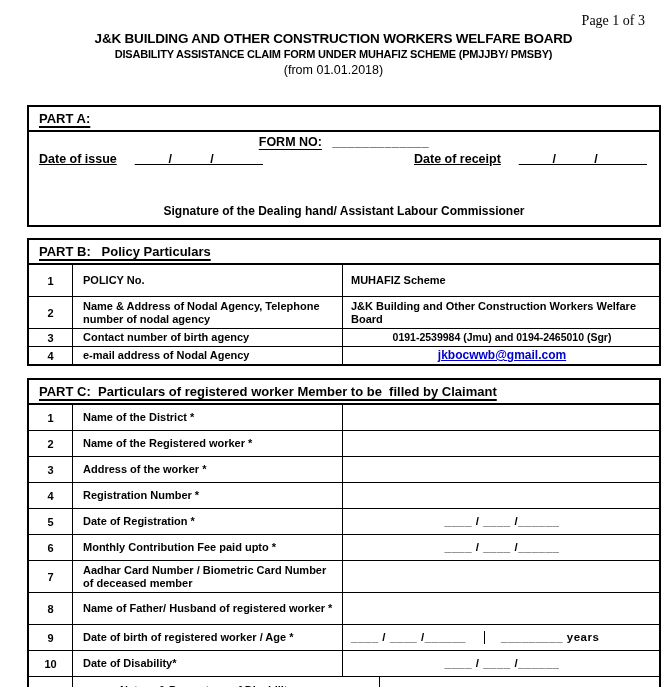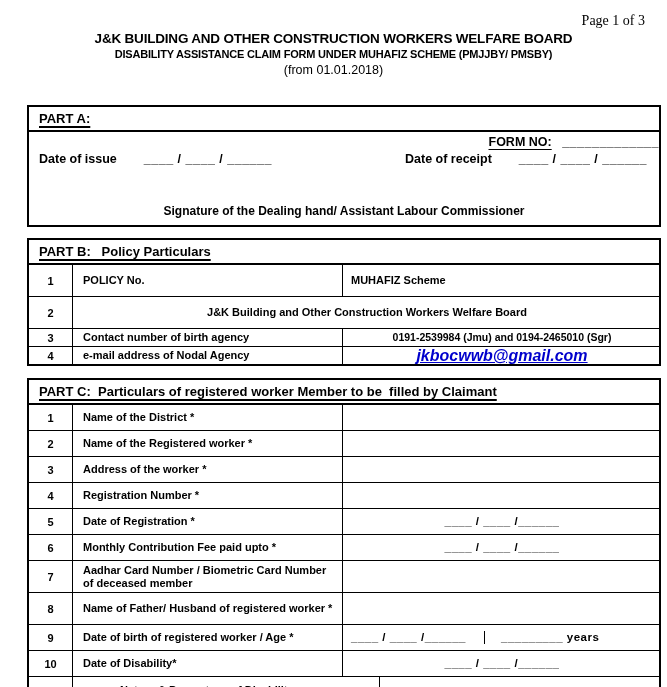--- a/index.html
+++ b/index.html
@@ -24,28 +24,28 @@
   
   .box { border: 2px solid #000; margin-left: 27px; margin-right: 6px; background: #fff; }
   .part-heading-row { border-bottom: 2px solid #000; padding: 2px 0 3px 10px; }
   .part-heading {
     font-size: 13px; font-weight: bold; white-space: pre;
     text-decoration: underline; text-underline-offset: 3px; text-decoration-thickness: 1.5px;
   }
 
   
   .part-a { margin-top: 26px; height: 122px; display: flex; flex-direction: column; }
-  .form-no-line { text-align: right; margin-top: 3px; font-size: 12.5px; font-weight: bold; }
+  .form-no-line { text-align: center; margin-top: 3px; font-size: 12.5px; font-weight: bold; }
   .form-no-label { text-decoration: underline; text-underline-offset: 3px; }
   .blank-text { font-weight: bold; letter-spacing: 0.5px; }
   .dates-line {
     display: flex; justify-content: space-between;
     padding: 3px 12px 0 10px; font-size: 12.5px; font-weight: bold;
   }
-  .date-pair { display: flex; gap: 27px; }
+  .date-pair { display: flex; gap: 18px; text-decoration: underline; }
   .signature-line {
     text-align: center; font-size: 12px; font-weight: bold;
     margin-top: auto; margin-bottom: 7px;
   }
 
   
   .part-b { margin-top: 11px; }
   .part-c { margin-top: 12px; }
   .trow { display: flex; border-bottom: 1.5px solid #000; align-items: stretch; }
   .trow:last-child { border-bottom: none; }
@@ -63,21 +63,21 @@
     flex: 1; display: flex; align-items: center;
     padding: 2px 6px 2px 8px; font-size: 11px; font-weight: bold; line-height: 13px; justify-content: center;
   }
   .cell-value.nopad { padding: 0; }
   .h-26 { min-height: 26px; }
   .h-32 { min-height: 32px; }
   .h-17 { min-height: 17px; }
   .h-27 { min-height: 27px; gap: 37px; }
 
   .phone-value { font-size: 10.5px; }
-  .email-link { color: #0000cc; text-decoration: underline; cursor: pointer; font-size: 16px; font-style: italic; }
+  .email-link { color: #0000cc; text-decoration: underline; cursor: pointer; font-size: 12px; }
 
   
   .scheme-name { width: 112px; flex: 0 0 112px; padding: 2px 6px 2px 8px; display: flex; align-items: center; }
   .policy-entry-box { flex: 1; border-left: 1.5px solid #000; }
 
   
   .date-blank { font-size: 11.5px; font-weight: bold; letter-spacing: 0.5px; }
 
   
   .digit-row { flex: 1; display: flex; align-items: stretch; }
@@ -131,20 +131,21 @@
     <div class="trow h-32">
       <div class="cell-num">1</div>
       <div class="cell-label">POLICY No.</div>
       <div class="cell-value nopad">
         <span class="scheme-name">MUHAFIZ Scheme</span>
         <span class="policy-entry-box"></span>
       </div>
     </div>
     <div class="trow h-32">
       <div class="cell-num">2</div>
+      <div class="cell-label">Name &amp; Address of Nodal Agency, Telephone number of nodal agency</div>
       <div class="cell-value">J&amp;K Building and Other Construction Workers Welfare Board</div>
     </div>
     <div class="trow h-17">
       <div class="cell-num">3</div>
       <div class="cell-label">Contact number of birth agency</div>
       <div class="cell-value phone-value">0191-2539984 (Jmu) and 0194-2465010 (Sgr)</div>
     </div>
     <div class="trow h-17">
       <div class="cell-num">4</div>
       <div class="cell-label">e-mail address of Nodal Agency</div>

